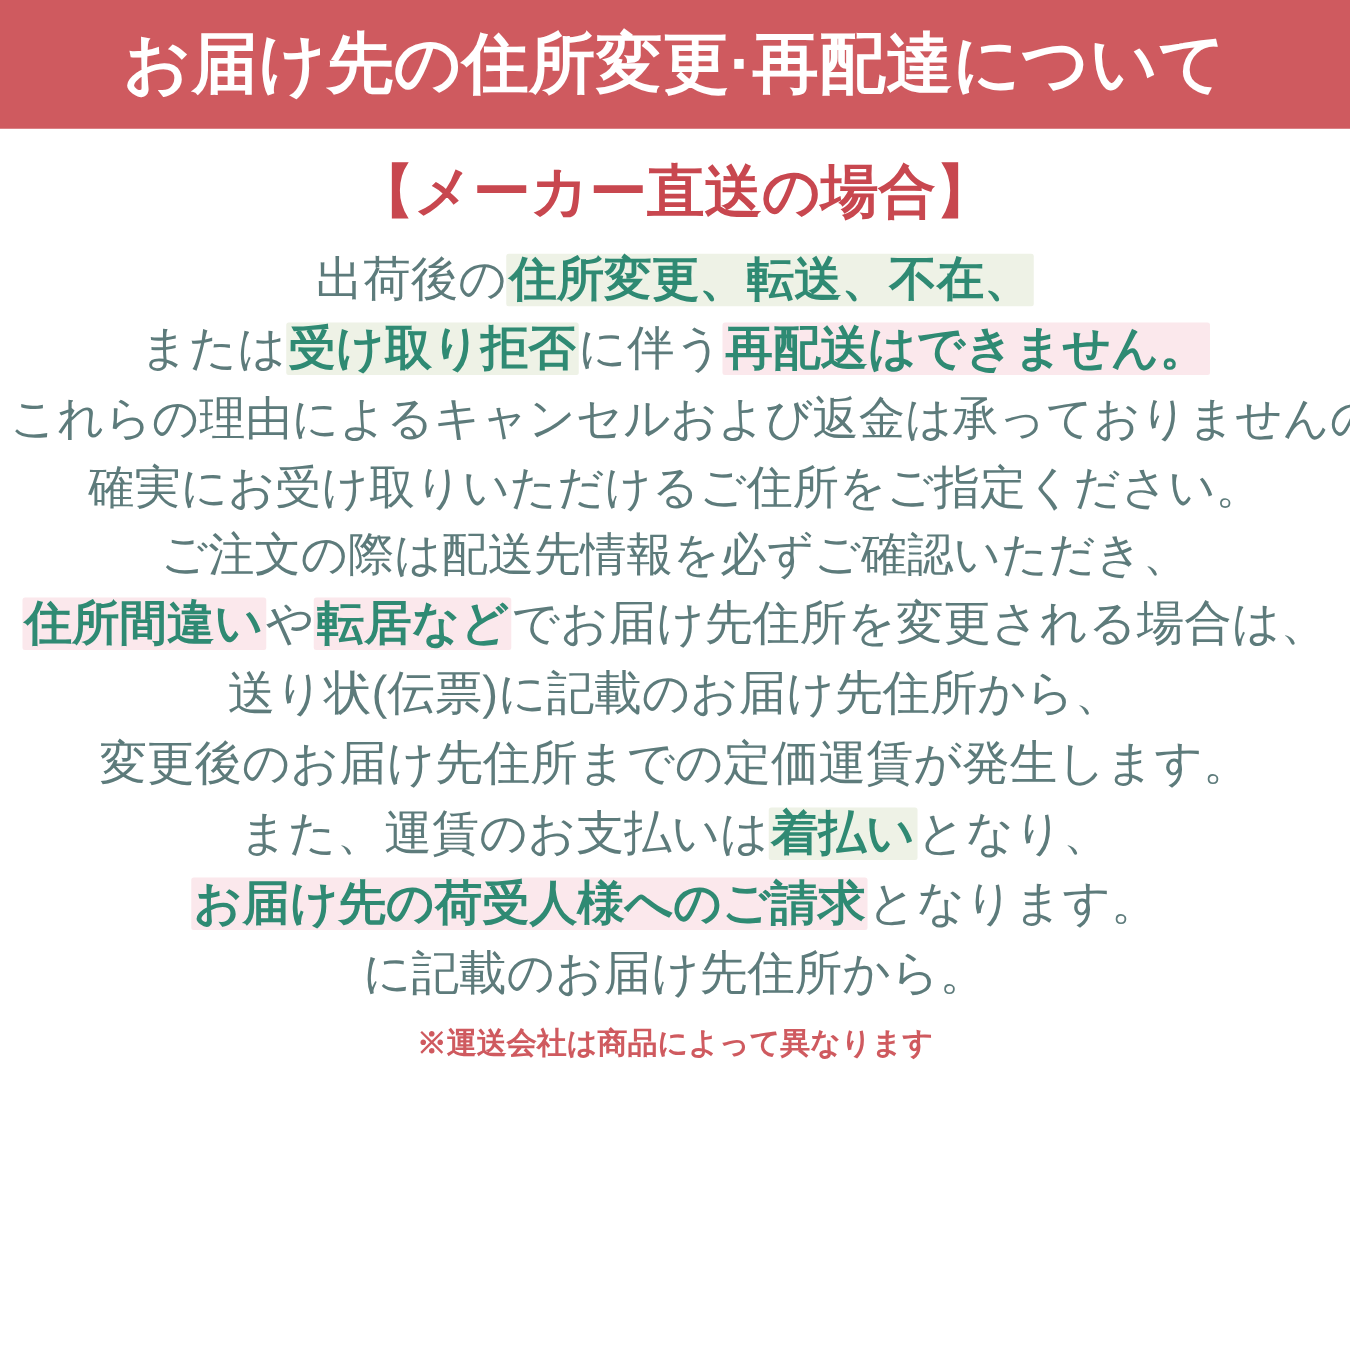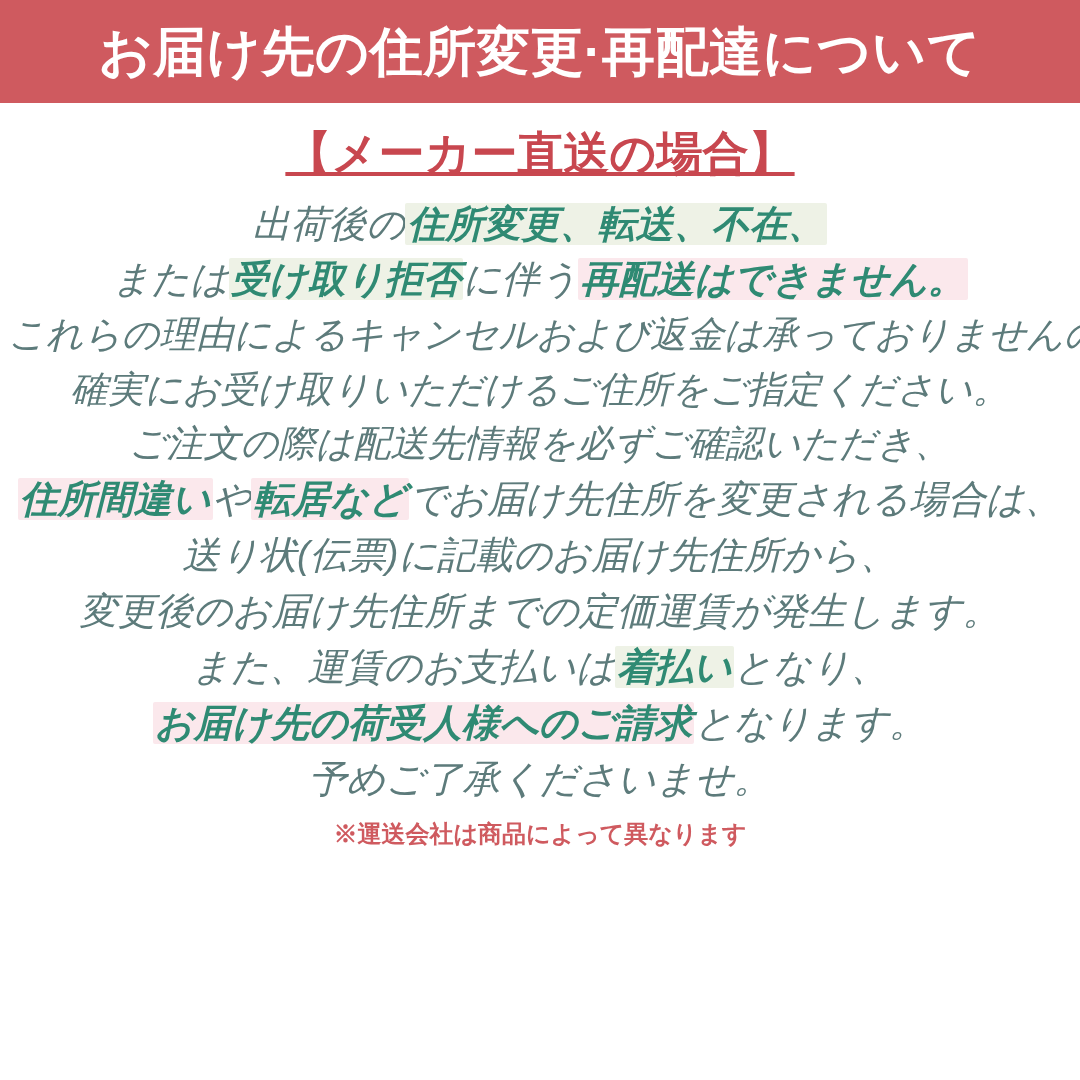--- a/index.html
+++ b/index.html
@@ -42,34 +42,32 @@
     text-align: center;
   }
   .section-heading {
     color: #c8474f;
     font-size: 46px;
     font-weight: bold;
     text-align: center;
     line-height: 1.25;
     margin: 22px 0 14px 0;
     white-space: nowrap;
-    text-decoration: underline;
   }
   .section-heading.second {
     margin: 34px 0 12px 0;
   }
   .line {
     color: #5d7b7b;
     font-size: 38px;
     line-height: 1.42;
     text-align: center;
     white-space: nowrap;
     margin: 0;
     padding: 1px 0;
-    font-style: italic;
   }
   .line.tight {
     font-size: 37px;
   }
   .hl-green {
     color: #2f8a73;
     font-weight: bold;
     background: #eef2e6;
     padding: 0 2px;
     border-radius: 2px;
@@ -130,19 +128,19 @@
       <p class="line">変更後のお届け先住所までの定価運賃が発生します。</p>
 
       <p class="line">
         <span class="plain">また、運賃のお支払いは</span><span class="hl-green">着払い</span><span class="plain">となり、</span>
       </p>
 
       <p class="line">
         <span class="hl-pink">お届け先の荷受人様へのご請求</span><span class="plain">となります。</span>
       </p>
 
-      <p class="line">予めご了承くださいませ。</p>
+      <p class="line">に記載のお届け先住所から。</p>
     </div>
 
     <div class="note">※運送会社は商品によって異なります</div>
 
   </div>
 </div>
 
 </body></html>

